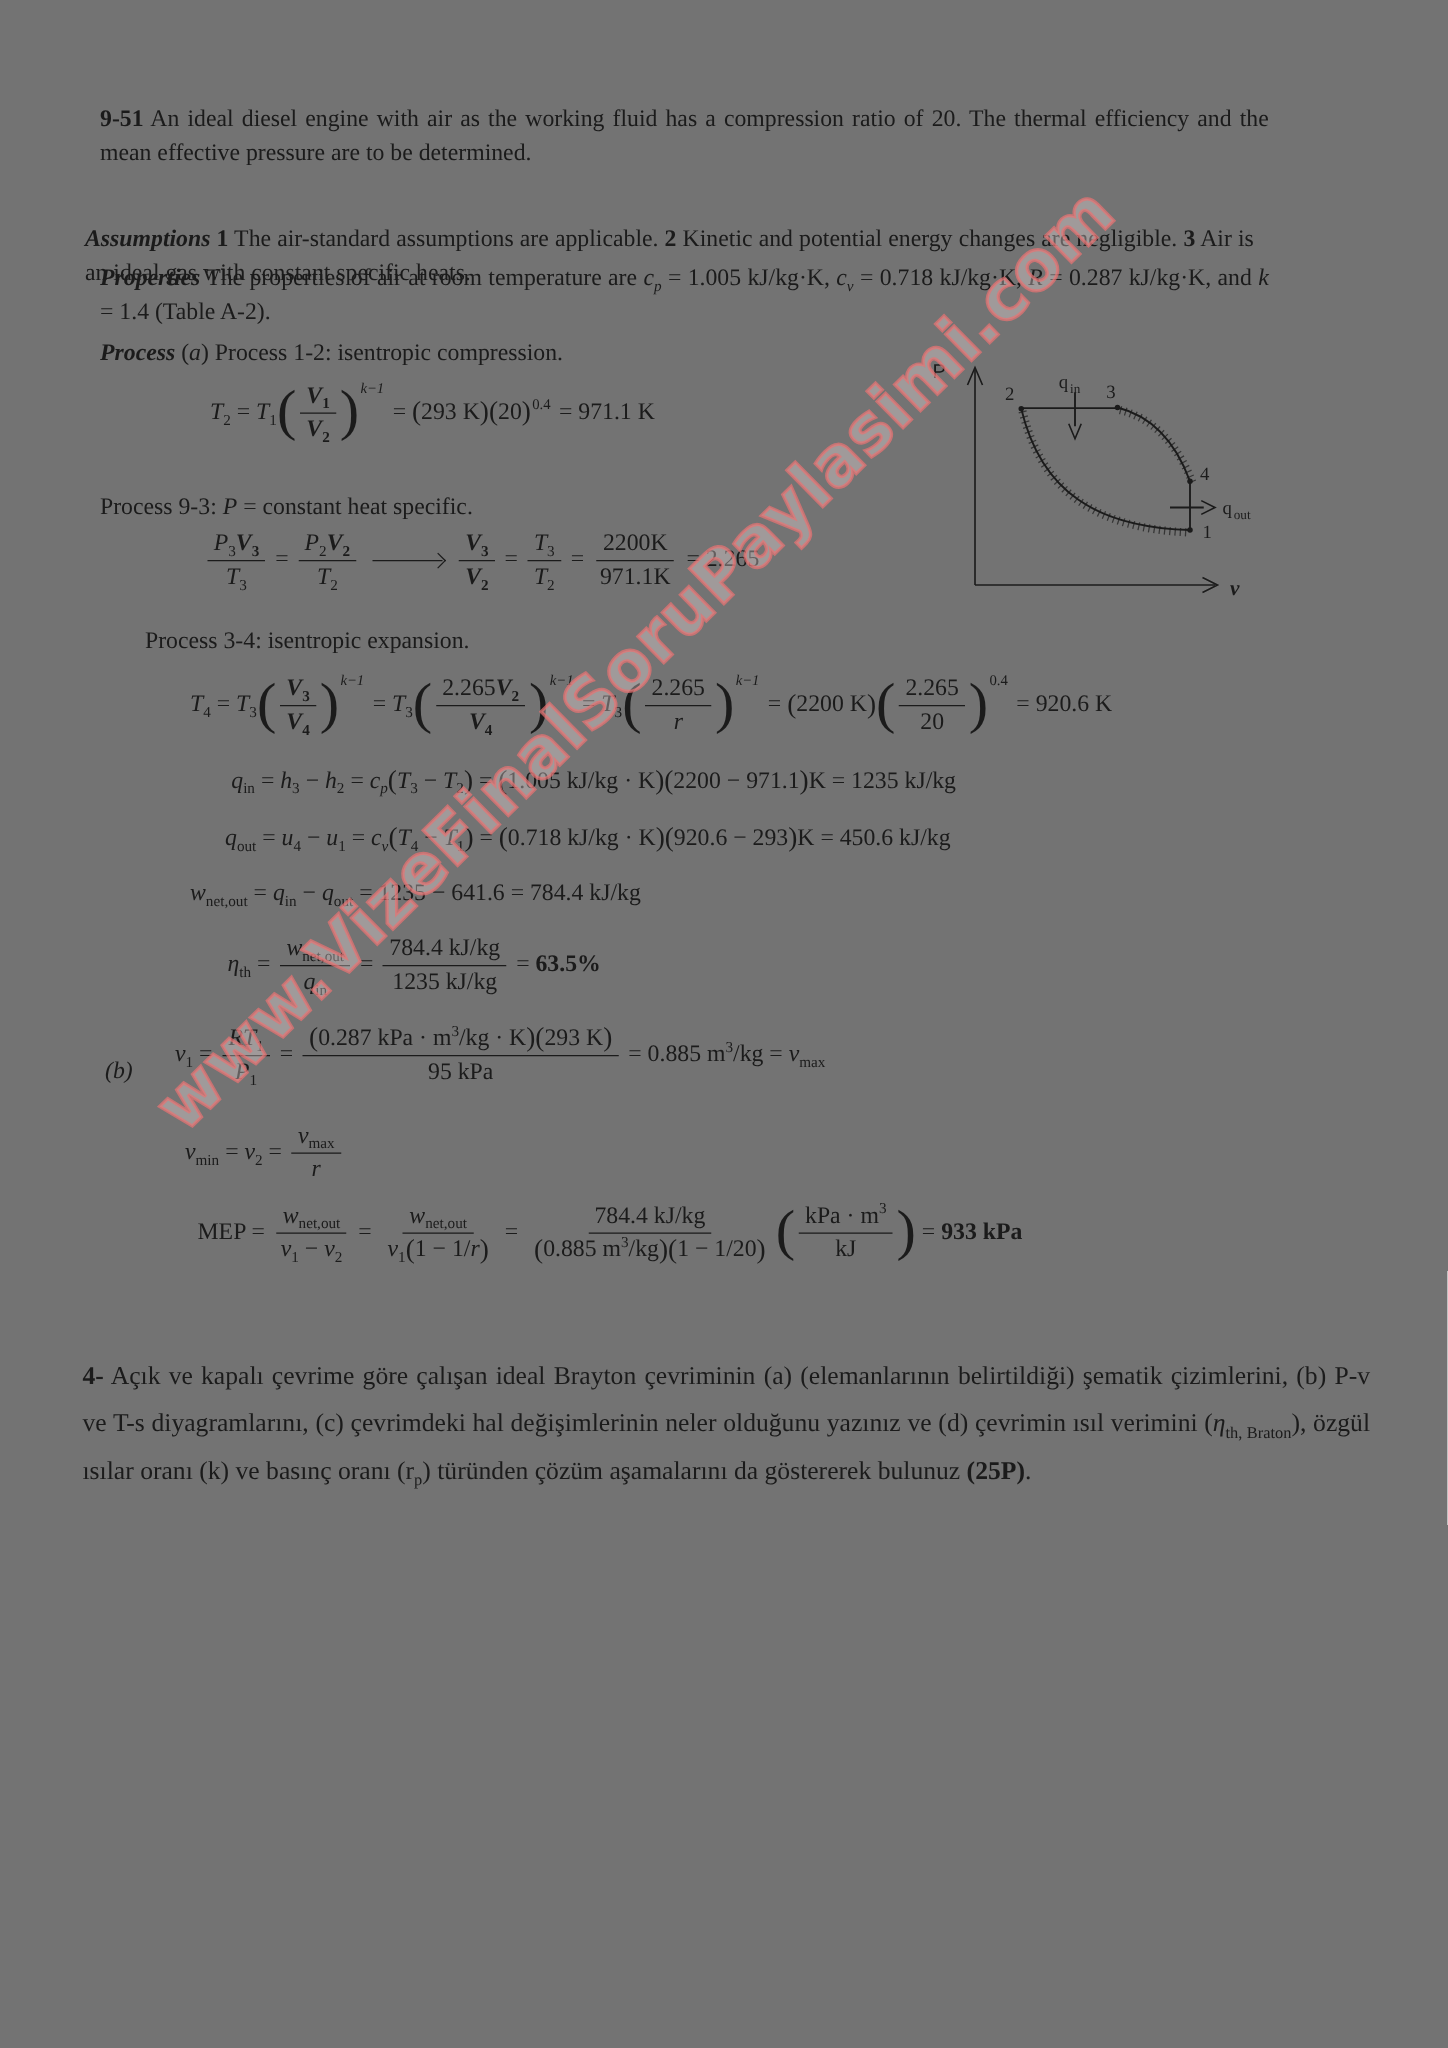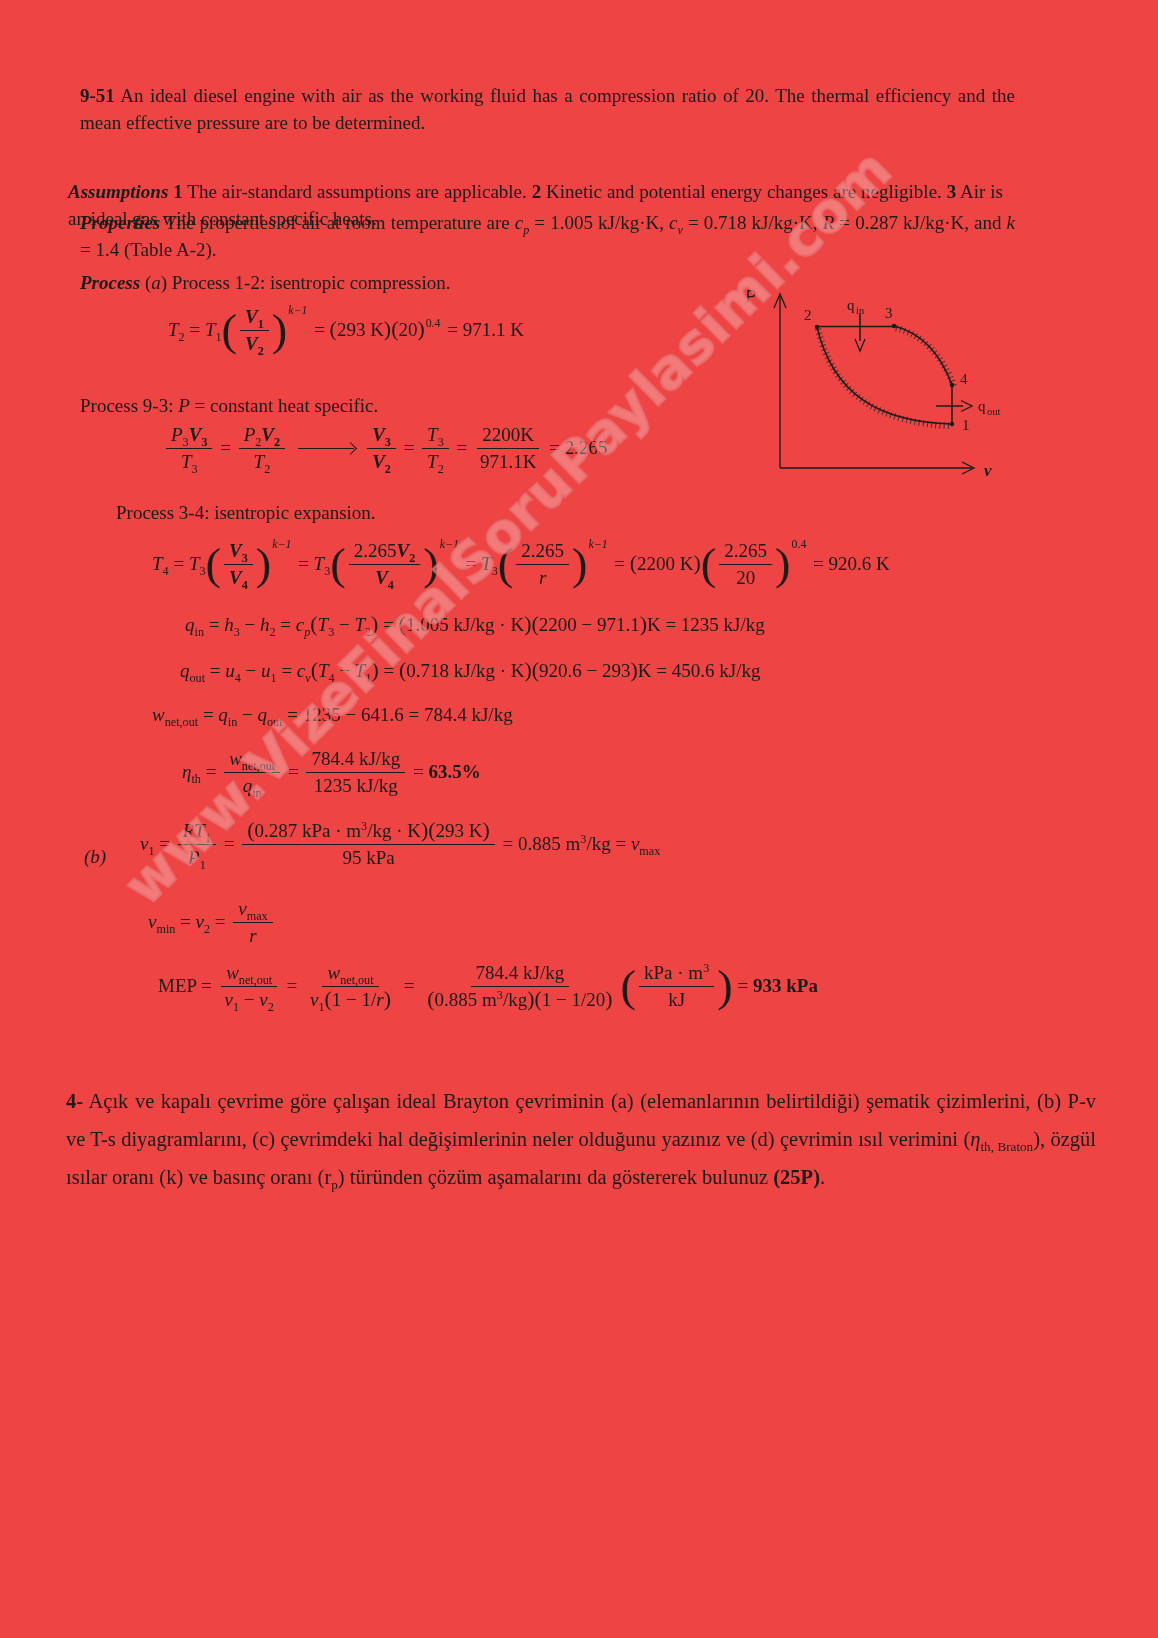--- a/index.html
+++ b/index.html
@@ -1,16 +1,16 @@
 <!DOCTYPE html>
 <html><head>
 <meta charset="utf-8">
 <style>
   html,body{margin:0;padding:0;background:#ffffff;}
-  .doc{position:relative;width:1158px;height:1638px;background:#ef4444;overflow:hidden;
+  .doc{position:relative;width:1158px;height:1638px;background:#737373;overflow:hidden;
        font-family:"Liberation Serif",serif;color:#1b1b1b;}
   .pblock{position:absolute;font-size:19px;line-height:27px;text-align:justify;}
   .pline{position:absolute;font-size:19px;white-space:nowrap;}
   .bd{font-weight:bold;}
   .it{font-style:italic;}
   sub{font-size:64%;font-style:normal;line-height:0;}
   sup{font-size:64%;line-height:0;}
   sub.it{font-style:italic;}
   
   .eq{position:absolute;display:flex;align-items:center;white-space:pre;font-size:19px;}

